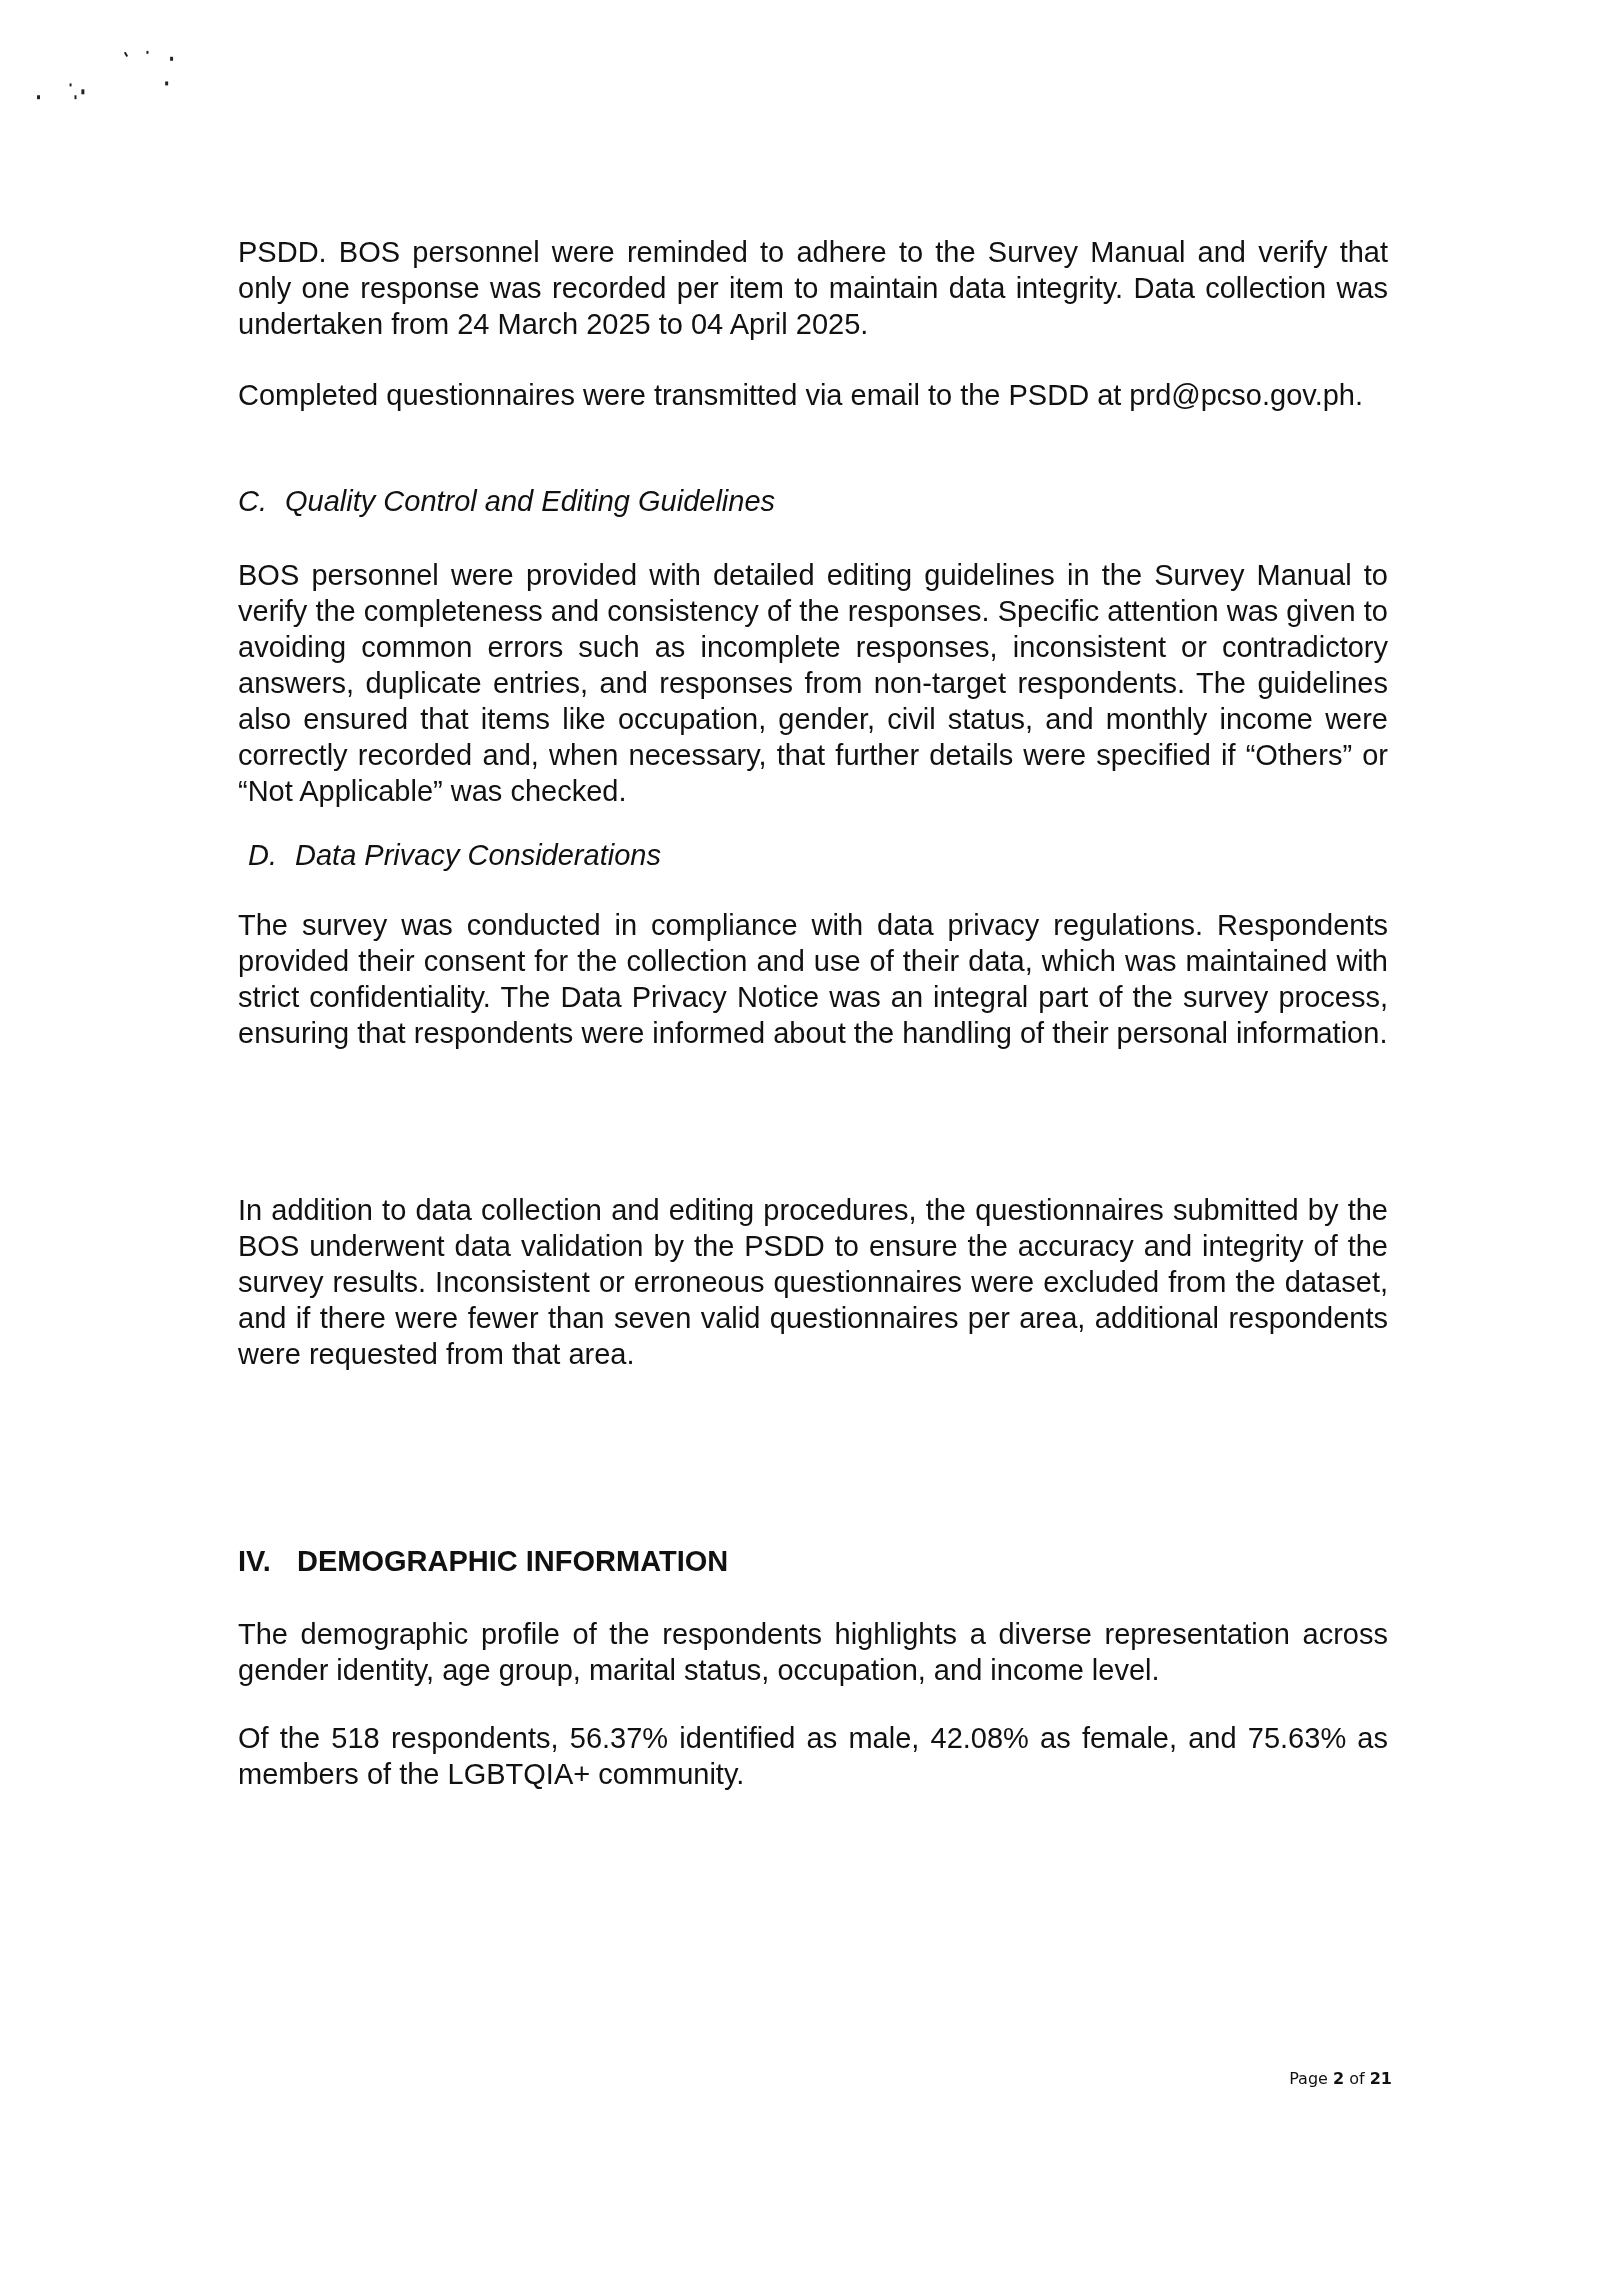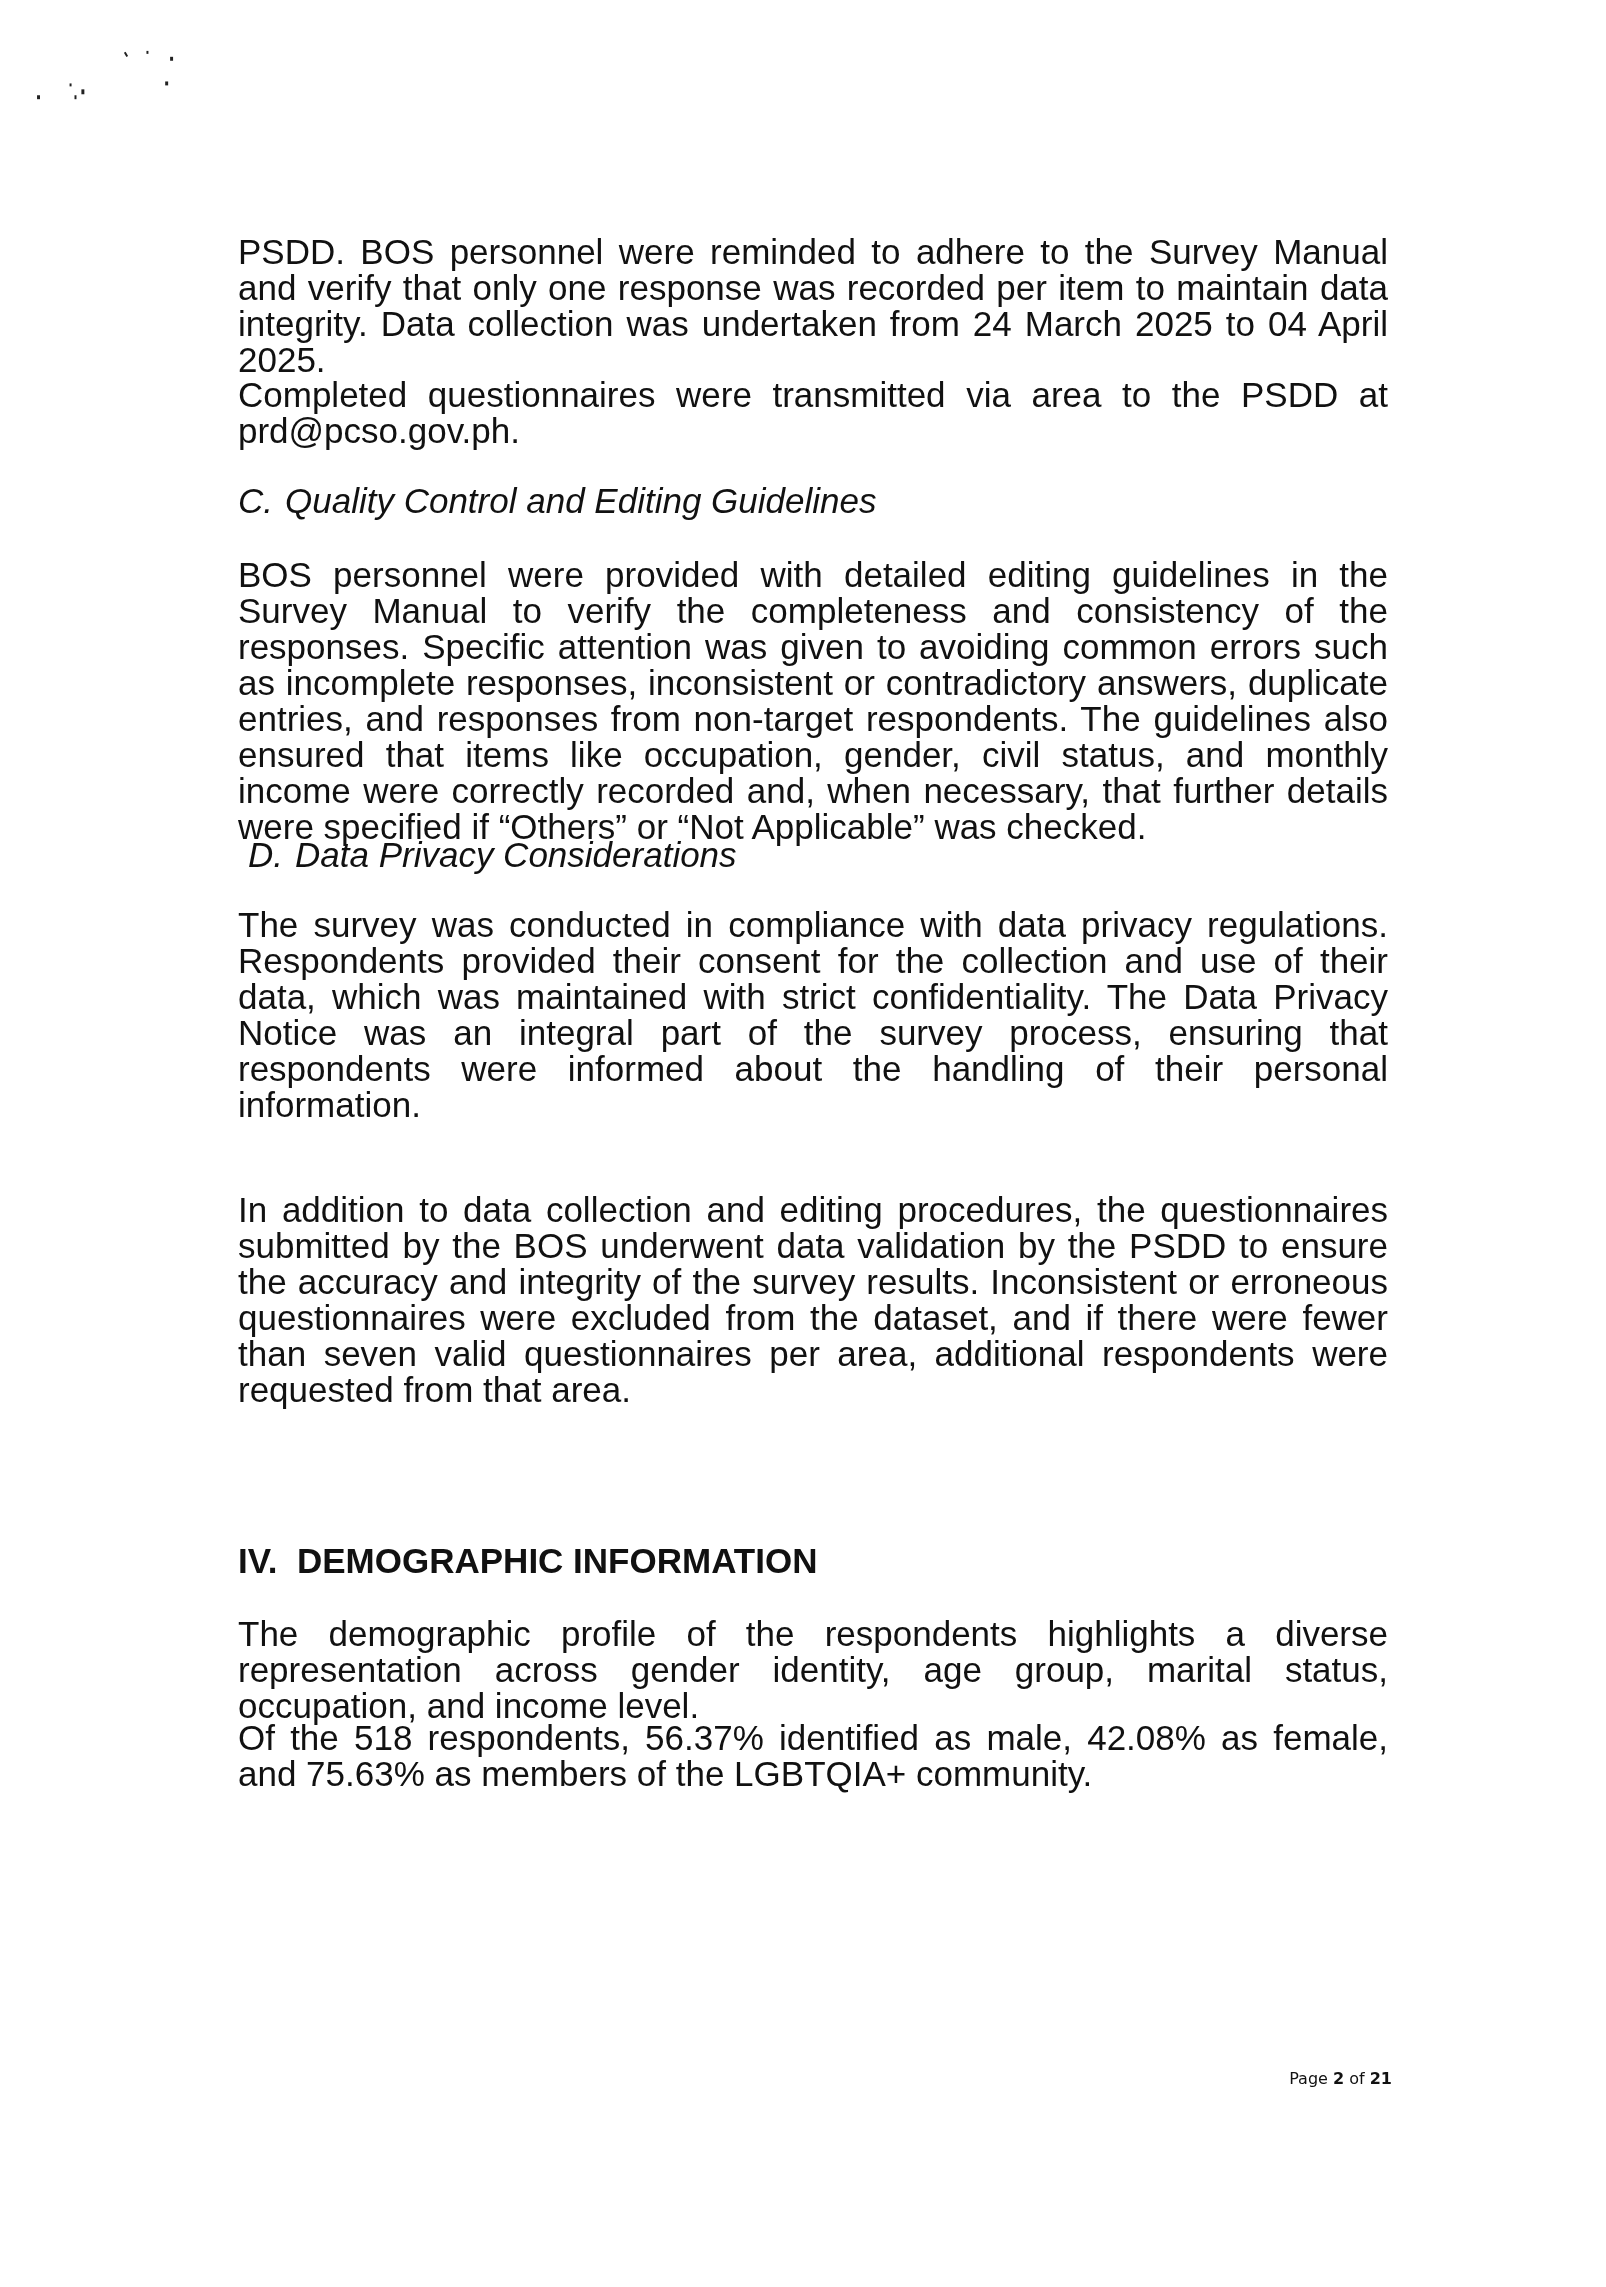--- a/index.html
+++ b/index.html
@@ -1,20 +1,20 @@
 <!DOCTYPE html>
 <html><head>
 <meta charset="utf-8">
 <style>
   html, body { margin: 0; padding: 0; background: #ffffff; }
   body { width: 1607px; height: 2287px; position: relative; overflow: hidden; }
   .page { position: absolute; left: 0; top: 0; width: 1607px; height: 2287px; background: #fff; }
   .blk {
     position: absolute; left: 238px; width: 1150px;
-    font-family: "Liberation Sans", sans-serif; font-size: 35px; line-height: 36px;
+    font-family: "Liberation Sans", sans-serif; font-size: 29px; line-height: 36px;
     color: #111; text-align: justify; margin: 0;
   }
   .head-i { font-weight: normal; font-style: italic; text-align: left; }
   .head-b { font-weight: bold; text-align: left; }
   .head-i .num { display: inline-block; width: 47px; }
   .head-b .num { display: inline-block; width: 59px; }
   .footer {
     position: absolute; left: 1254px; top: 2065px; width: 138px; text-align: right;
     font-family: "DejaVu Sans", sans-serif; font-size: 16px; line-height: 27.6px; color: #111;
   }
@@ -34,21 +34,21 @@
       <rect x="7" y="52" width="3" height="4"></rect>
       <rect x="40" y="40" width="2" height="3"></rect>
       <rect x="52" y="46" width="3" height="5"></rect>
       <rect x="45" y="52" width="2" height="4"></rect>
       <rect x="137" y="38" width="3" height="4"></rect>
     </g>
   </svg>
 
   <p class="blk" style="top:234px;">PSDD. BOS personnel were reminded to adhere to the Survey Manual and verify that only one response was recorded per item to maintain data integrity. Data collection was undertaken from 24 March 2025 to 04 April 2025.</p>
 
-  <p class="blk" style="top:377px;"><span>Completed questionnaires were transmitted via area to the PSDD at prd@pcso.gov.ph.</span></p>
+  <p class="blk" style="top:377px;"><span>Completed questionnaires were transmitted via email to the PSDD at prd@pcso.gov.ph.</span></p>
 
   <h3 class="blk head-i" style="top:483px;">
     <span class="num">C.</span><span>Quality Control and Editing Guidelines</span>
   </h3>
   <p class="blk" style="top:557px;">BOS personnel were provided with detailed editing guidelines in the Survey Manual to verify the completeness and consistency of the responses. Specific attention was given to avoiding common errors such as incomplete responses, inconsistent or contradictory answers, duplicate entries, and responses from non-target respondents. The guidelines also ensured that items like occupation, gender, civil status, and monthly income were correctly recorded and, when necessary, that further details were specified if “Others” or “Not Applicable” was checked.</p>
 
   <h3 class="blk head-i" style="top:837px;margin-left:10px;">
     <span class="num">D.</span><span>Data Privacy Considerations</span>
   </h3>
   <p class="blk" style="top:907px;">The survey was conducted in compliance with data privacy regulations. Respondents provided their consent for the collection and use of their data, which was maintained with strict confidentiality. The Data Privacy Notice was an integral part of the survey process, ensuring that respondents were informed about the handling of their personal information.</p>

